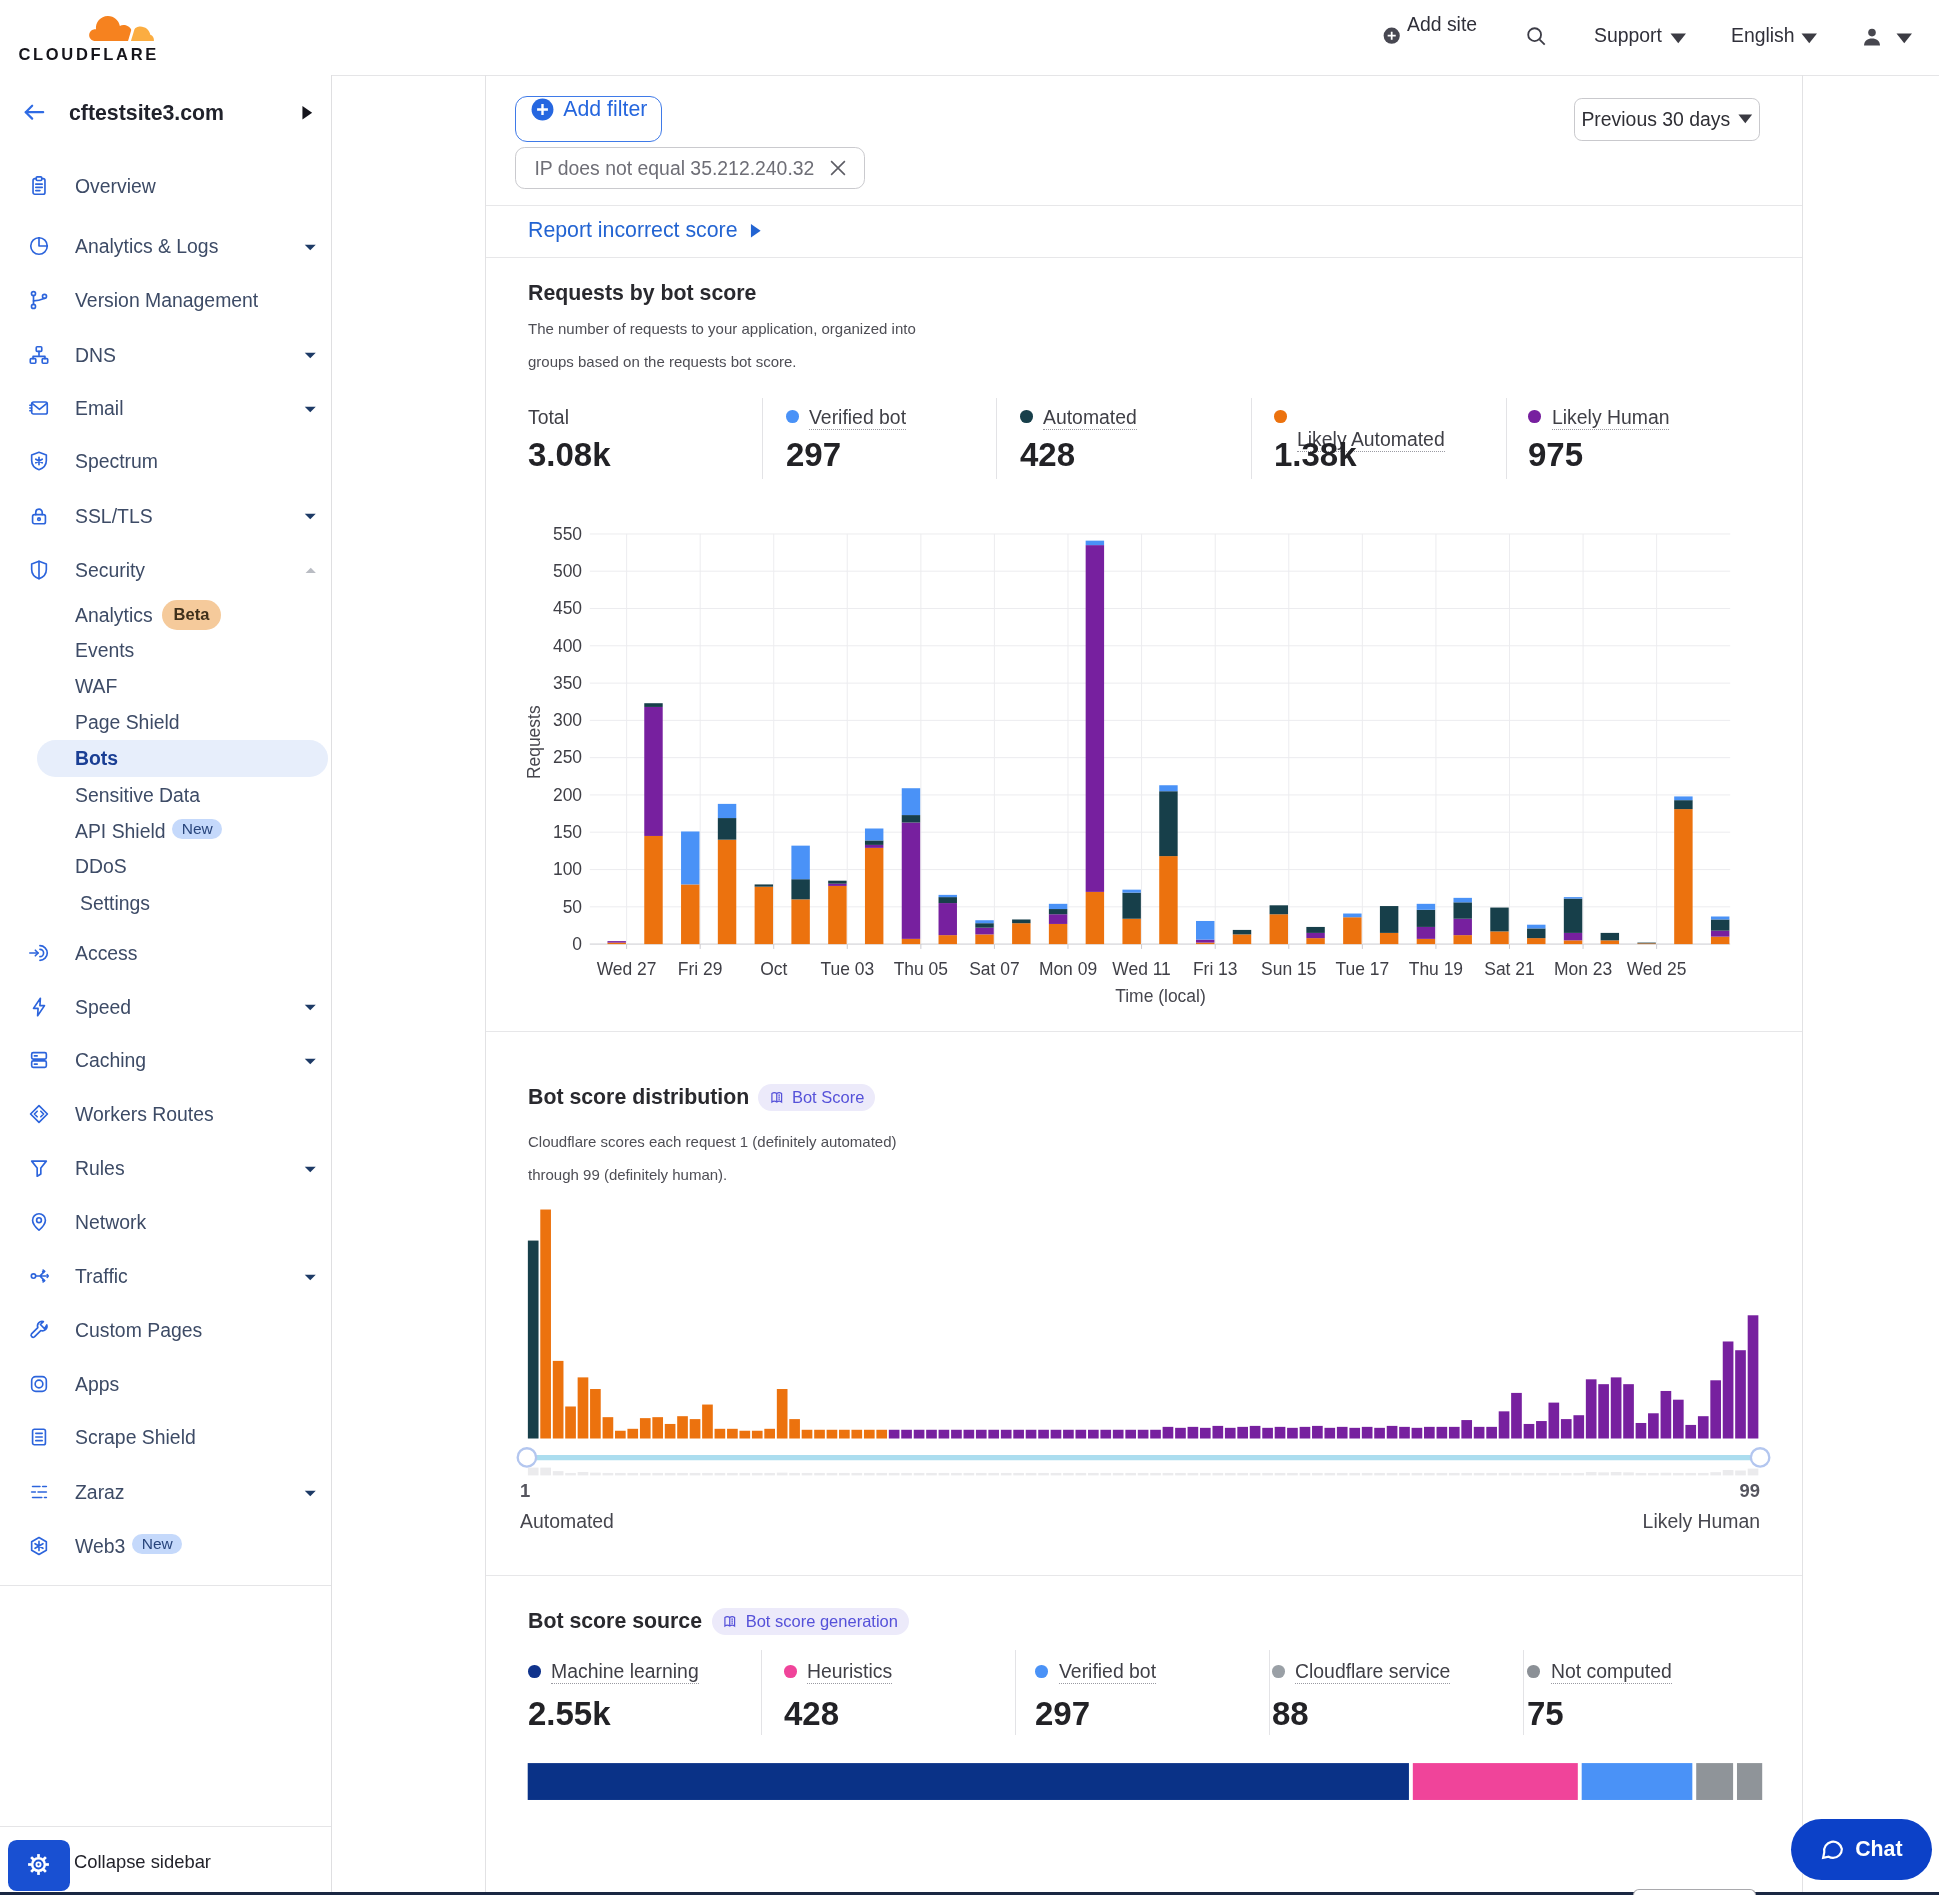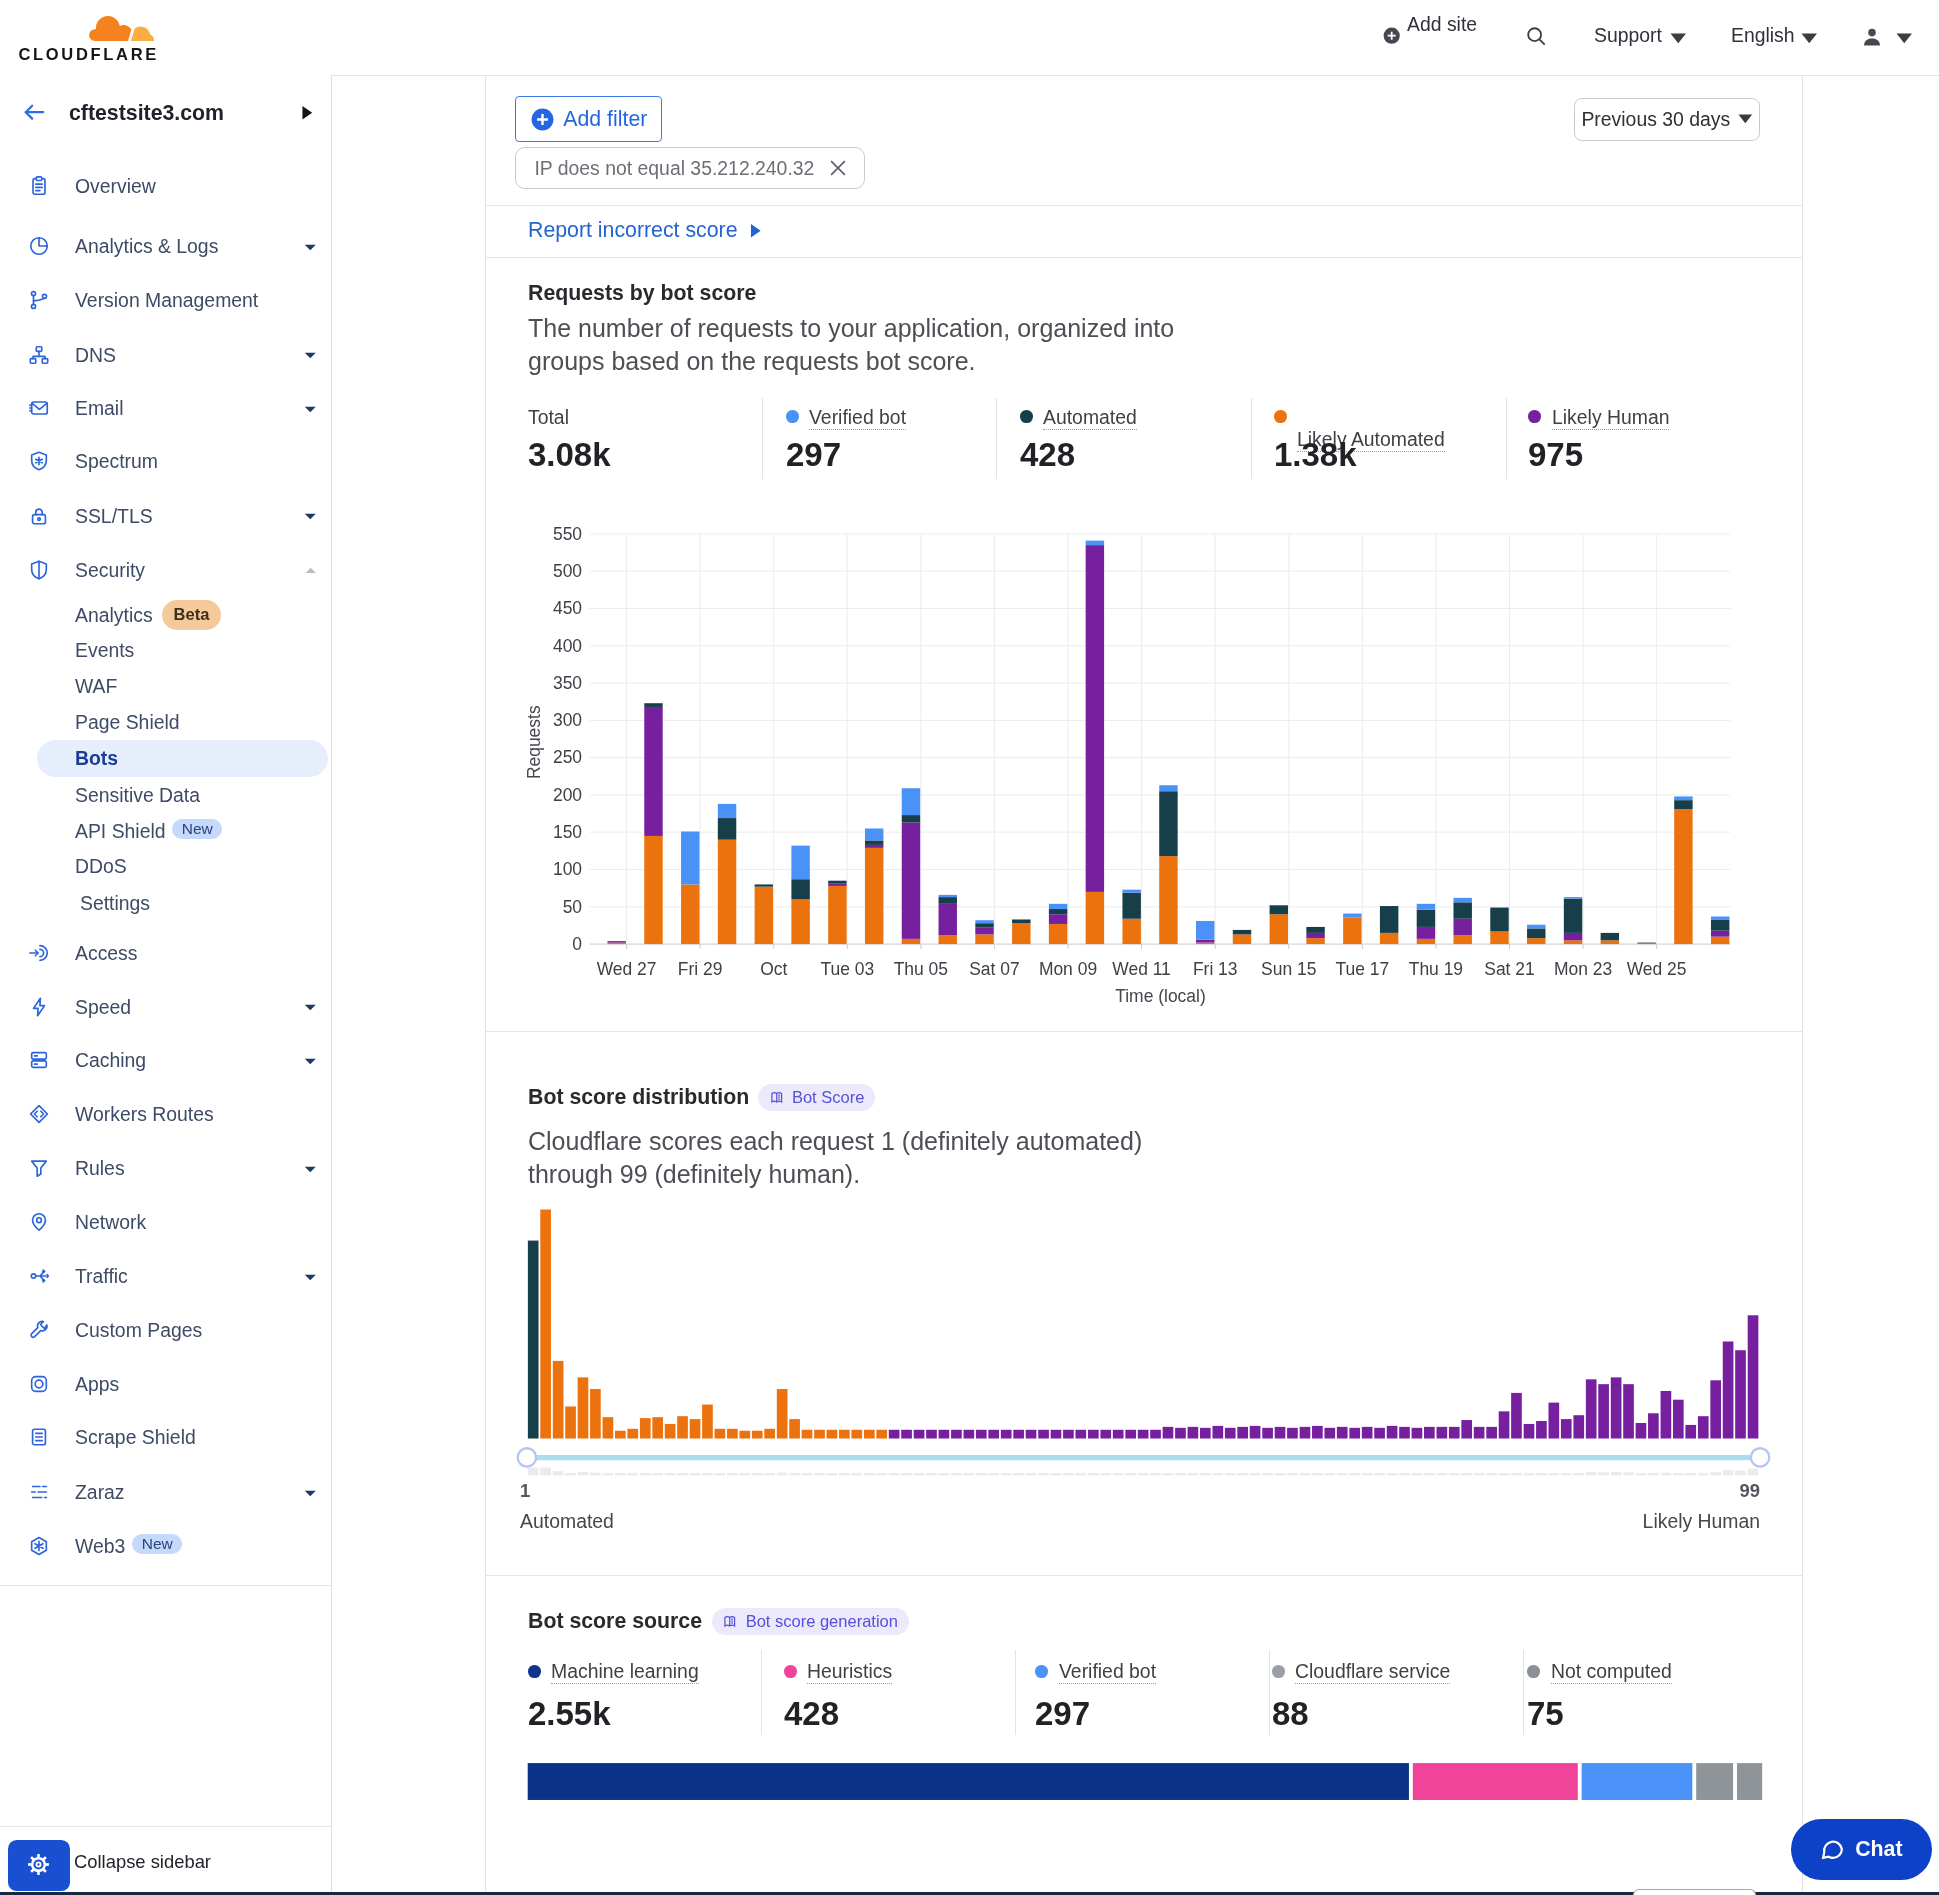--- a/index.html
+++ b/index.html
@@ -7,21 +7,21 @@
 .navact {font-size:19.4px;font-weight:bold;color:#1A3E94;line-height:23px}
 .badge {border-radius:15.5px;white-space:nowrap}
 .orbadge {font-size:16.5px;font-weight:bold;background:#F5CA9B;color:#3F301B;padding:4.9px 11.6px 5.8px;line-height:19.4px}
 .bluebadge {font-size:15.5px;background:#C5D9FB;color:#28457C;padding:1.9px 9.7px 2.9px;line-height:15.5px}
 .hitem {font-size:19.4px;color:#30303a;line-height:23px;white-space:nowrap}
 .lglab {font-size:19.4px;color:#3f3f46;line-height:23px;white-space:nowrap}
 .dotted {border-bottom:1.9px dotted #9a9aa2;padding-bottom:0px}
 .lgnum {font-size:33px;font-weight:bold;color:#222226;line-height:37px}
 .dot {width:12.6px;height:12.6px;border-radius:50%}
 .cardtitle {font-size:21.3px;font-weight:bold;color:#29292E;line-height:27px;white-space:nowrap}
-.desc {font-size:25px;color:#4E4E55;line-height:33px}
+.desc {font-size:15px;color:#4E4E55;line-height:33px}
 .vline {position:absolute;width:1px;background:#e2e2e4}
 .hline {position:absolute;height:1px;background:#e7e7e9}
 .pillbadge {display:flex;align-items:center;gap:7.8px;font-size:16.5px;color:#5551D9;background:#ECEAFA;border-radius:13.6px;padding:2.9px 10.7px;line-height:20.4px;white-space:nowrap}
 </style></head>
 <body>
 
 <div class="abs" style="left:0;top:0;width:1940px;height:76px;background:#fff;border-bottom:1.9px solid #e5e5e7"></div>
 <div class="abs" style="left:88px;top:9.7px">
 <svg width="68" height="33" viewBox="0 0 70 34">
  <path fill="#FBAD41" d="M44,32 C43,24 47,17.5 53,17 C58.6,16.6 63.2,20.4 64.2,25.4 C66.6,26.2 68.2,28.4 67.9,32 Z"></path>
@@ -250,21 +250,21 @@
 <div class="abs" style="left:74px;top:1851px;font-size:18.4px;color:#23232b;line-height:22px">Collapse sidebar</div>
 
 <div class="vline" style="left:485px;top:75px;height:1818px"></div>
 <div class="vline" style="left:1802px;top:75px;height:1818px"></div>
 <div class="hline" style="left:486px;top:205px;width:1316px"></div>
 <div class="hline" style="left:486px;top:257px;width:1316px"></div>
 <div class="hline" style="left:486px;top:1031px;width:1316px"></div>
 <div class="hline" style="left:486px;top:1575px;width:1316px"></div>
 <div class="abs" style="left:0;top:1892px;width:1940px;height:2.9px;background:#1A2742"></div>
 
-<div class="abs" style="left:515px;top:96px;height:46px;border:1.9px solid #3F7AE8;border-radius:4px;display:inline-flex;align-items:center;padding:0 13.6px;gap:8.7px">
+<div class="abs" style="left:515px;top:96px;height:46px;border:1.9px solid #3F7AE8;border-radius:12px;display:inline-flex;padding:0 13.6px;gap:8.7px">
  <svg width="25" height="25" viewBox="0 0 24 24">
       <circle cx="12" cy="12" r="10.5" fill="#2667E0"></circle>
       <path d="M12 6.8v10.4M6.8 12h10.4" stroke="#fff" stroke-width="2.3"></path>
     </svg>
  <span style="font-size:21.3px;color:#2566DE">Add filter</span>
 </div>
 <div class="abs" style="left:515px;top:147px;height:42px;border:1.9px solid #cacace;border-radius:9.7px;display:inline-flex;align-items:center;padding:0 15.5px 0 18.4px;gap:12.6px">
  <span style="font-size:19.4px;color:#6E6E76">IP does not equal 35.212.240.32</span>
  <svg width="22" height="22" viewBox="0 0 24 24" fill="none" stroke="#5c5c64" stroke-width="1.7">
       <path d="M4.5 4.5l15 15M19.5 4.5l-15 15"></path>

